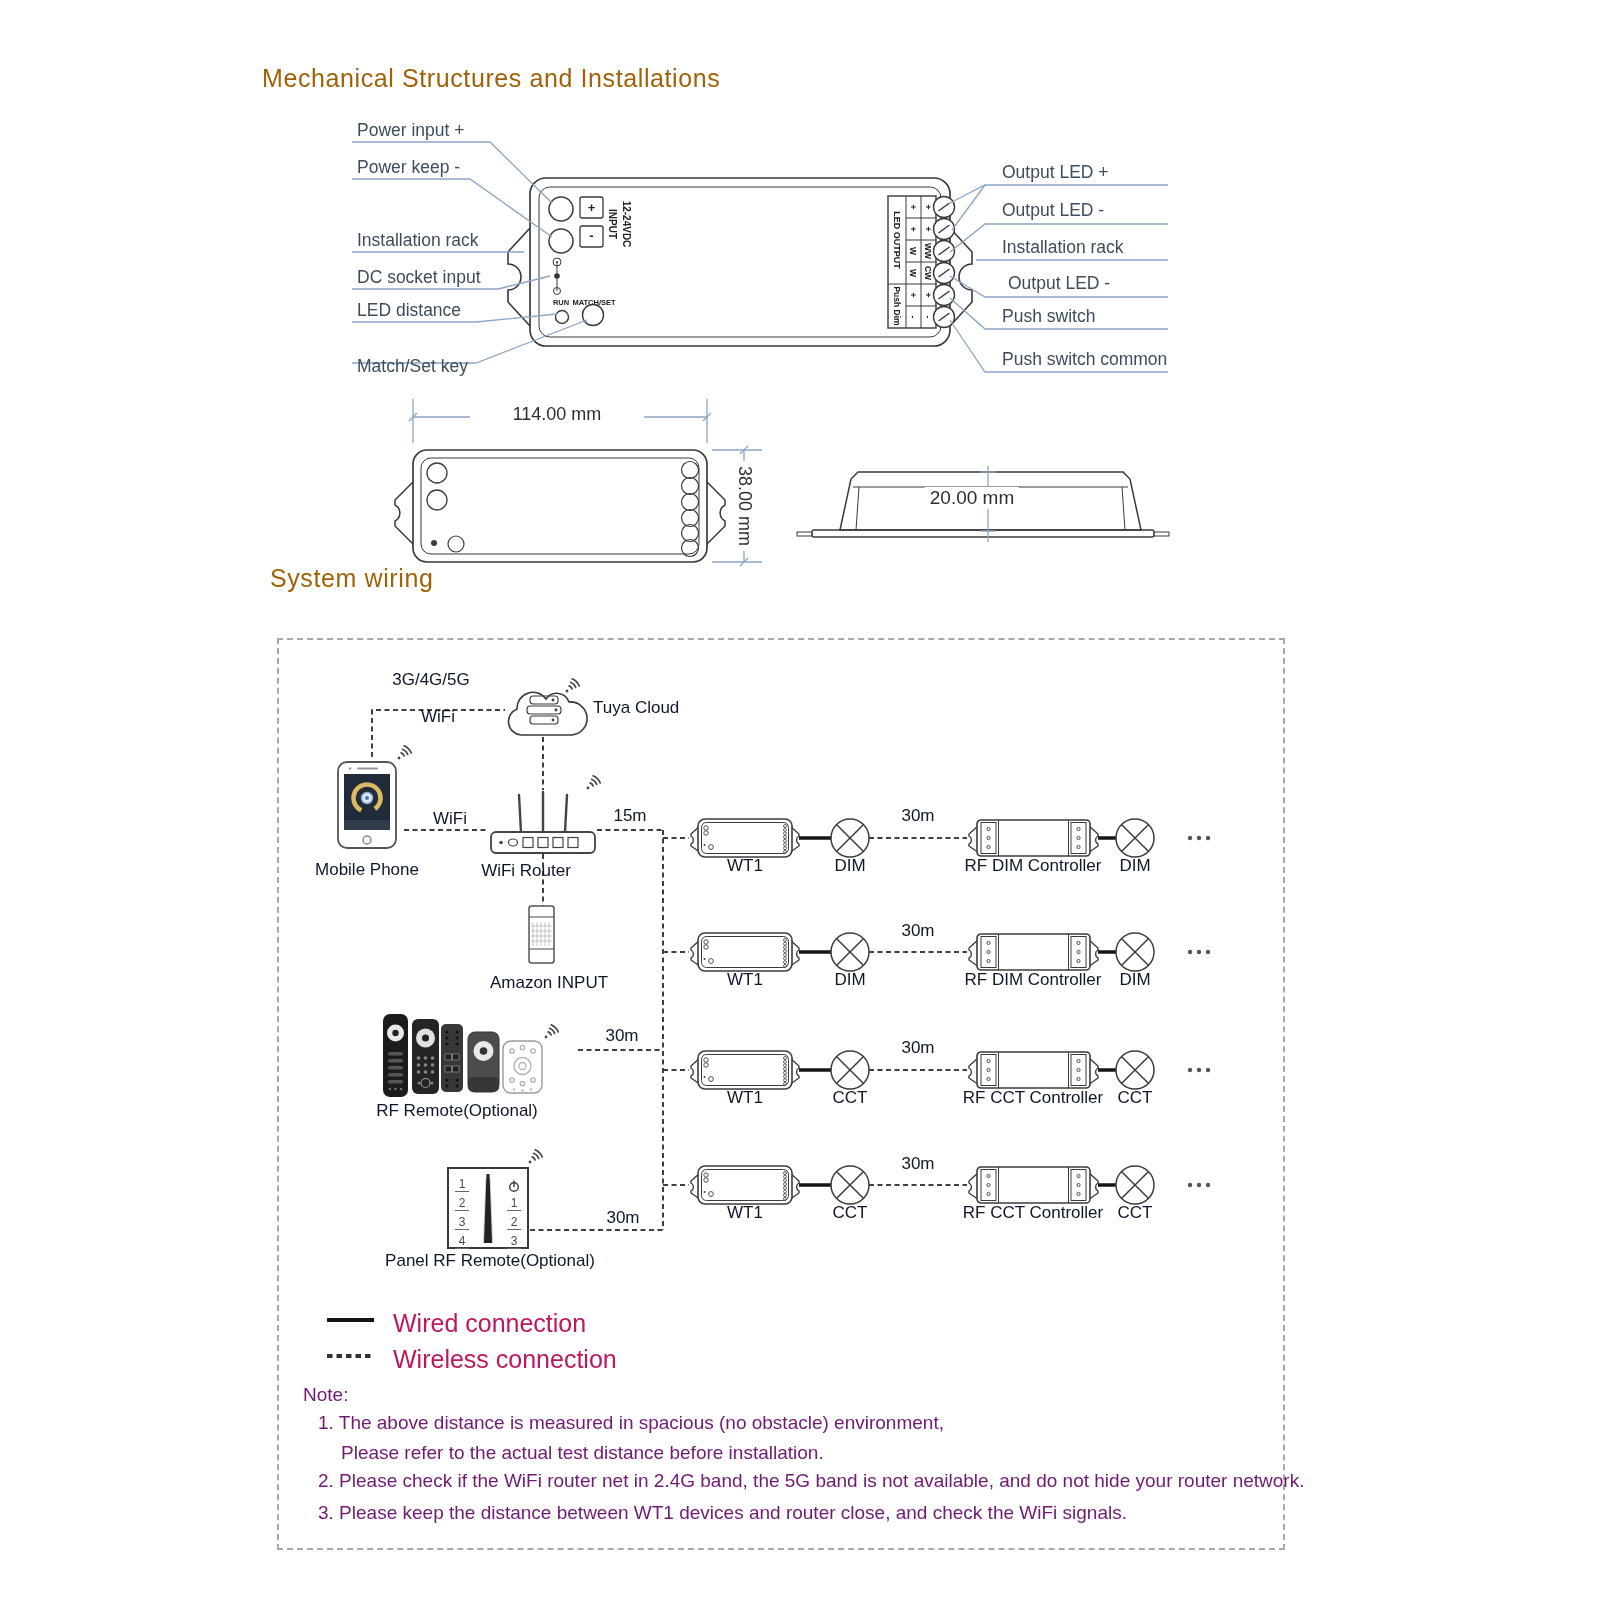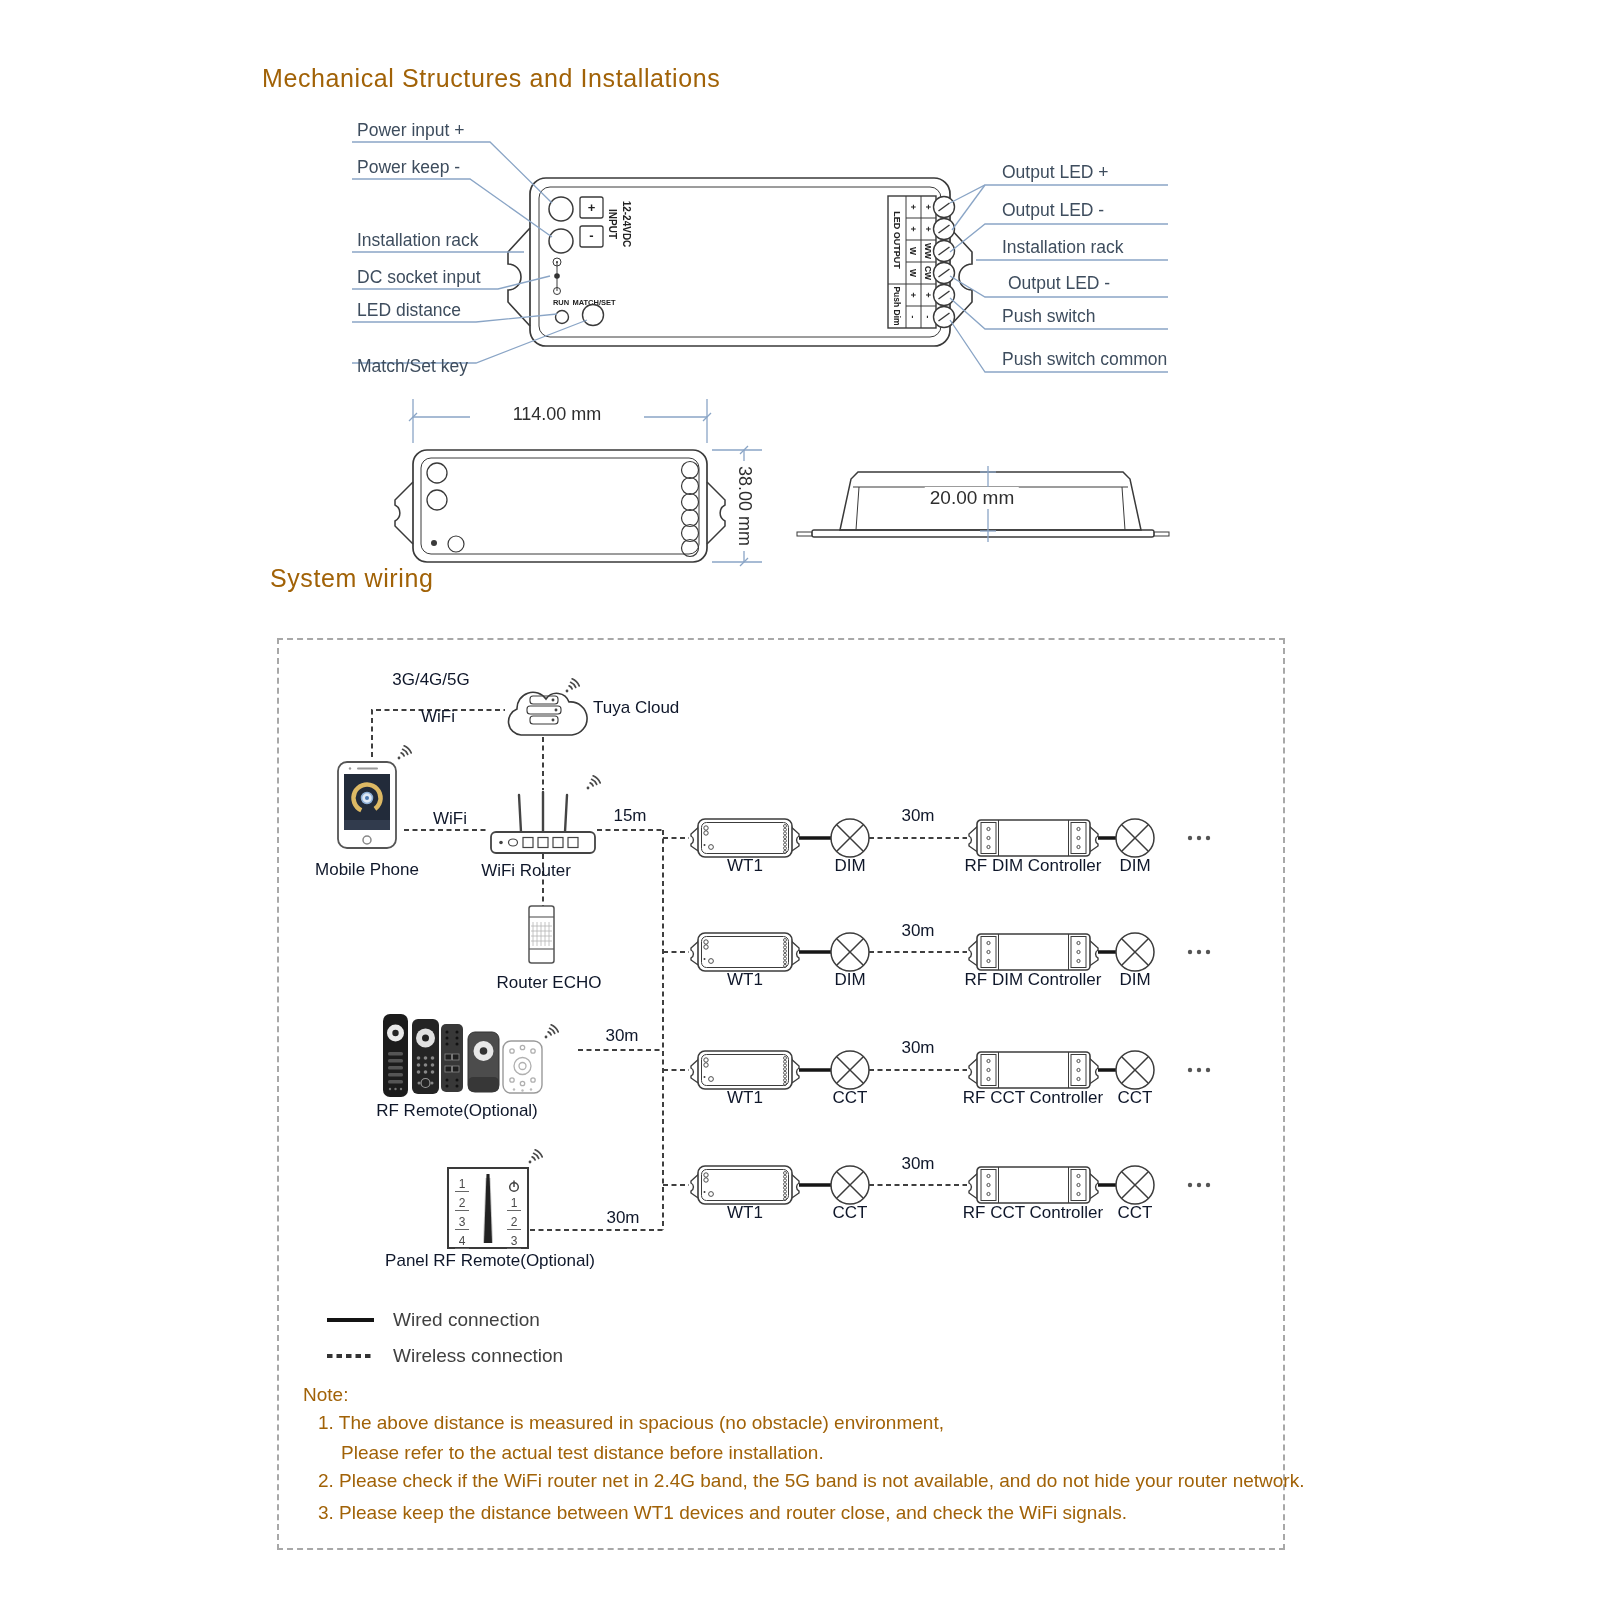--- a/index.html
+++ b/index.html
@@ -4,22 +4,22 @@
 <style>
   html,body{margin:0;padding:0}
   body{width:1600px;height:1599px;background:#fff;font-family:"Liberation Sans",sans-serif;position:relative;overflow:hidden}
   .abs{position:absolute;white-space:nowrap}
   .c{transform:translateX(-50%)}
   .heading{color:#a16207;font-size:25px;letter-spacing:.6px}
   .mlabel{color:#3e4d5e;font-size:17.5px}
   .wlabel{color:#0f172a;font-size:17px}
   .dim{color:#2e2e2e;font-size:18px}
   .dim20{color:#2e2e2e;font-size:19px;background:#fff;padding:0 5px}
-  .note{color:#a16207;font-size:19px}
-  .legendtx{color:#404040;font-size:19px}
+  .note{color:#701a75;font-size:19px}
+  .legendtx{color:#be185d;font-size:25px}
   .dashedbox{position:absolute;border:2px dashed #a8a8a8}
   .pkey{color:#4a4a4a;font-size:12px;border-bottom:1px solid #666;width:14px;text-align:center}
   svg.art{position:absolute;left:0;top:0}
   svg text{font-family:"Liberation Sans",sans-serif;fill:#222;font-weight:bold}
   .t75{font-size:7.5px}.t85{font-size:8.5px}.t9{font-size:9px}.t10{font-size:10px}.t13{font-size:13px}
   .ln{stroke:#3a3a3a;fill:none}
   .blue{stroke:#8aa5c6;stroke-width:1.3;fill:none}
   .dash{stroke:#3f3f3f;stroke-width:2;stroke-dasharray:5 3.5;fill:none}
   .wire{stroke:#161616;stroke-width:3.5}
 </style>
@@ -449,21 +449,21 @@
 
 <div class="abs heading" style="left:270px;top:564px">System wiring</div>
 
 <div class="abs wlabel c" style="left:431px;top:670px">3G/4G/5G</div>
 <div class="abs wlabel c" style="left:438px;top:707px">WiFi</div>
 <div class="abs wlabel" style="left:593px;top:698px">Tuya Cloud</div>
 <div class="abs wlabel c" style="left:450px;top:809px">WiFi</div>
 <div class="abs wlabel c" style="left:367px;top:860px">Mobile Phone</div>
 <div class="abs wlabel c" style="left:526px;top:861px">WiFi Router</div>
 <div class="abs wlabel c" style="left:630px;top:806px">15m</div>
-<div class="abs wlabel c" style="left:549px;top:973px">Router ECHO</div>
+<div class="abs wlabel c" style="left:549px;top:973px">Amazon INPUT</div>
 <div class="abs wlabel c" style="left:457px;top:1101px">RF Remote(Optional)</div>
 <div class="abs wlabel c" style="left:622px;top:1026px">30m</div>
 <div class="abs wlabel c" style="left:490px;top:1251px">Panel RF Remote(Optional)</div>
 <div class="abs wlabel c" style="left:623px;top:1208px">30m</div>
 
 <div class="abs wlabel c" style="left:745px;top:856px">WT1</div>
 <div class="abs wlabel c" style="left:850px;top:856px">DIM</div>
 <div class="abs wlabel c" style="left:918px;top:806px">30m</div>
 <div class="abs wlabel c" style="left:1033px;top:856px">RF DIM Controller</div>
 <div class="abs wlabel c" style="left:1135px;top:856px">DIM</div>

